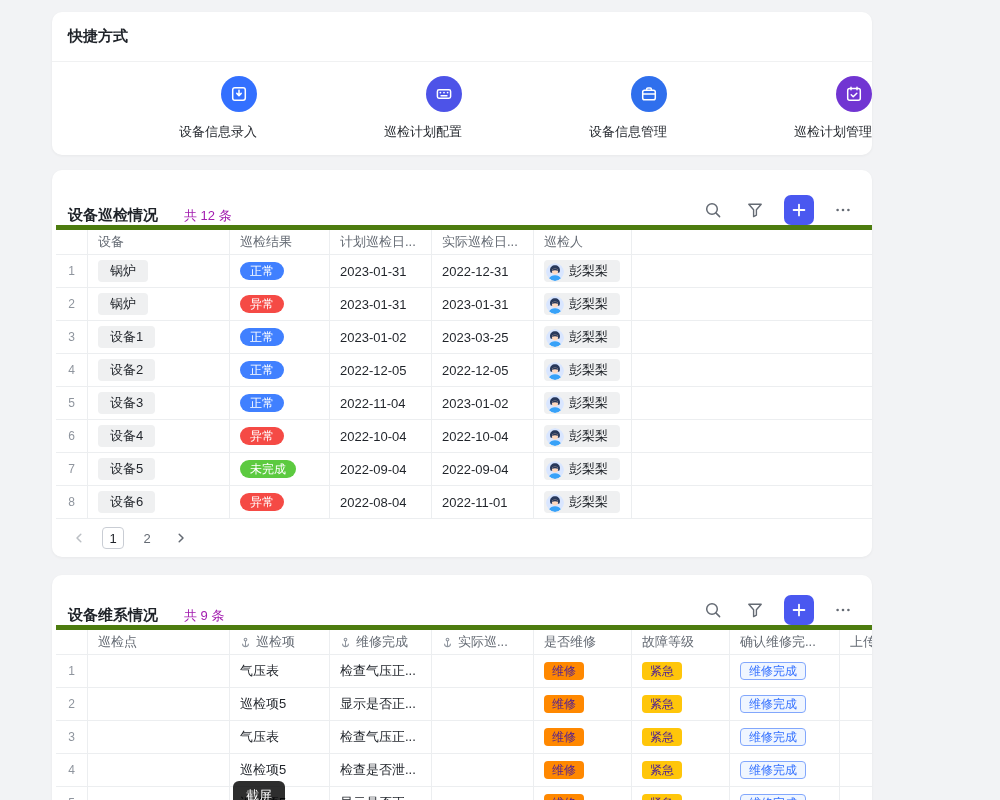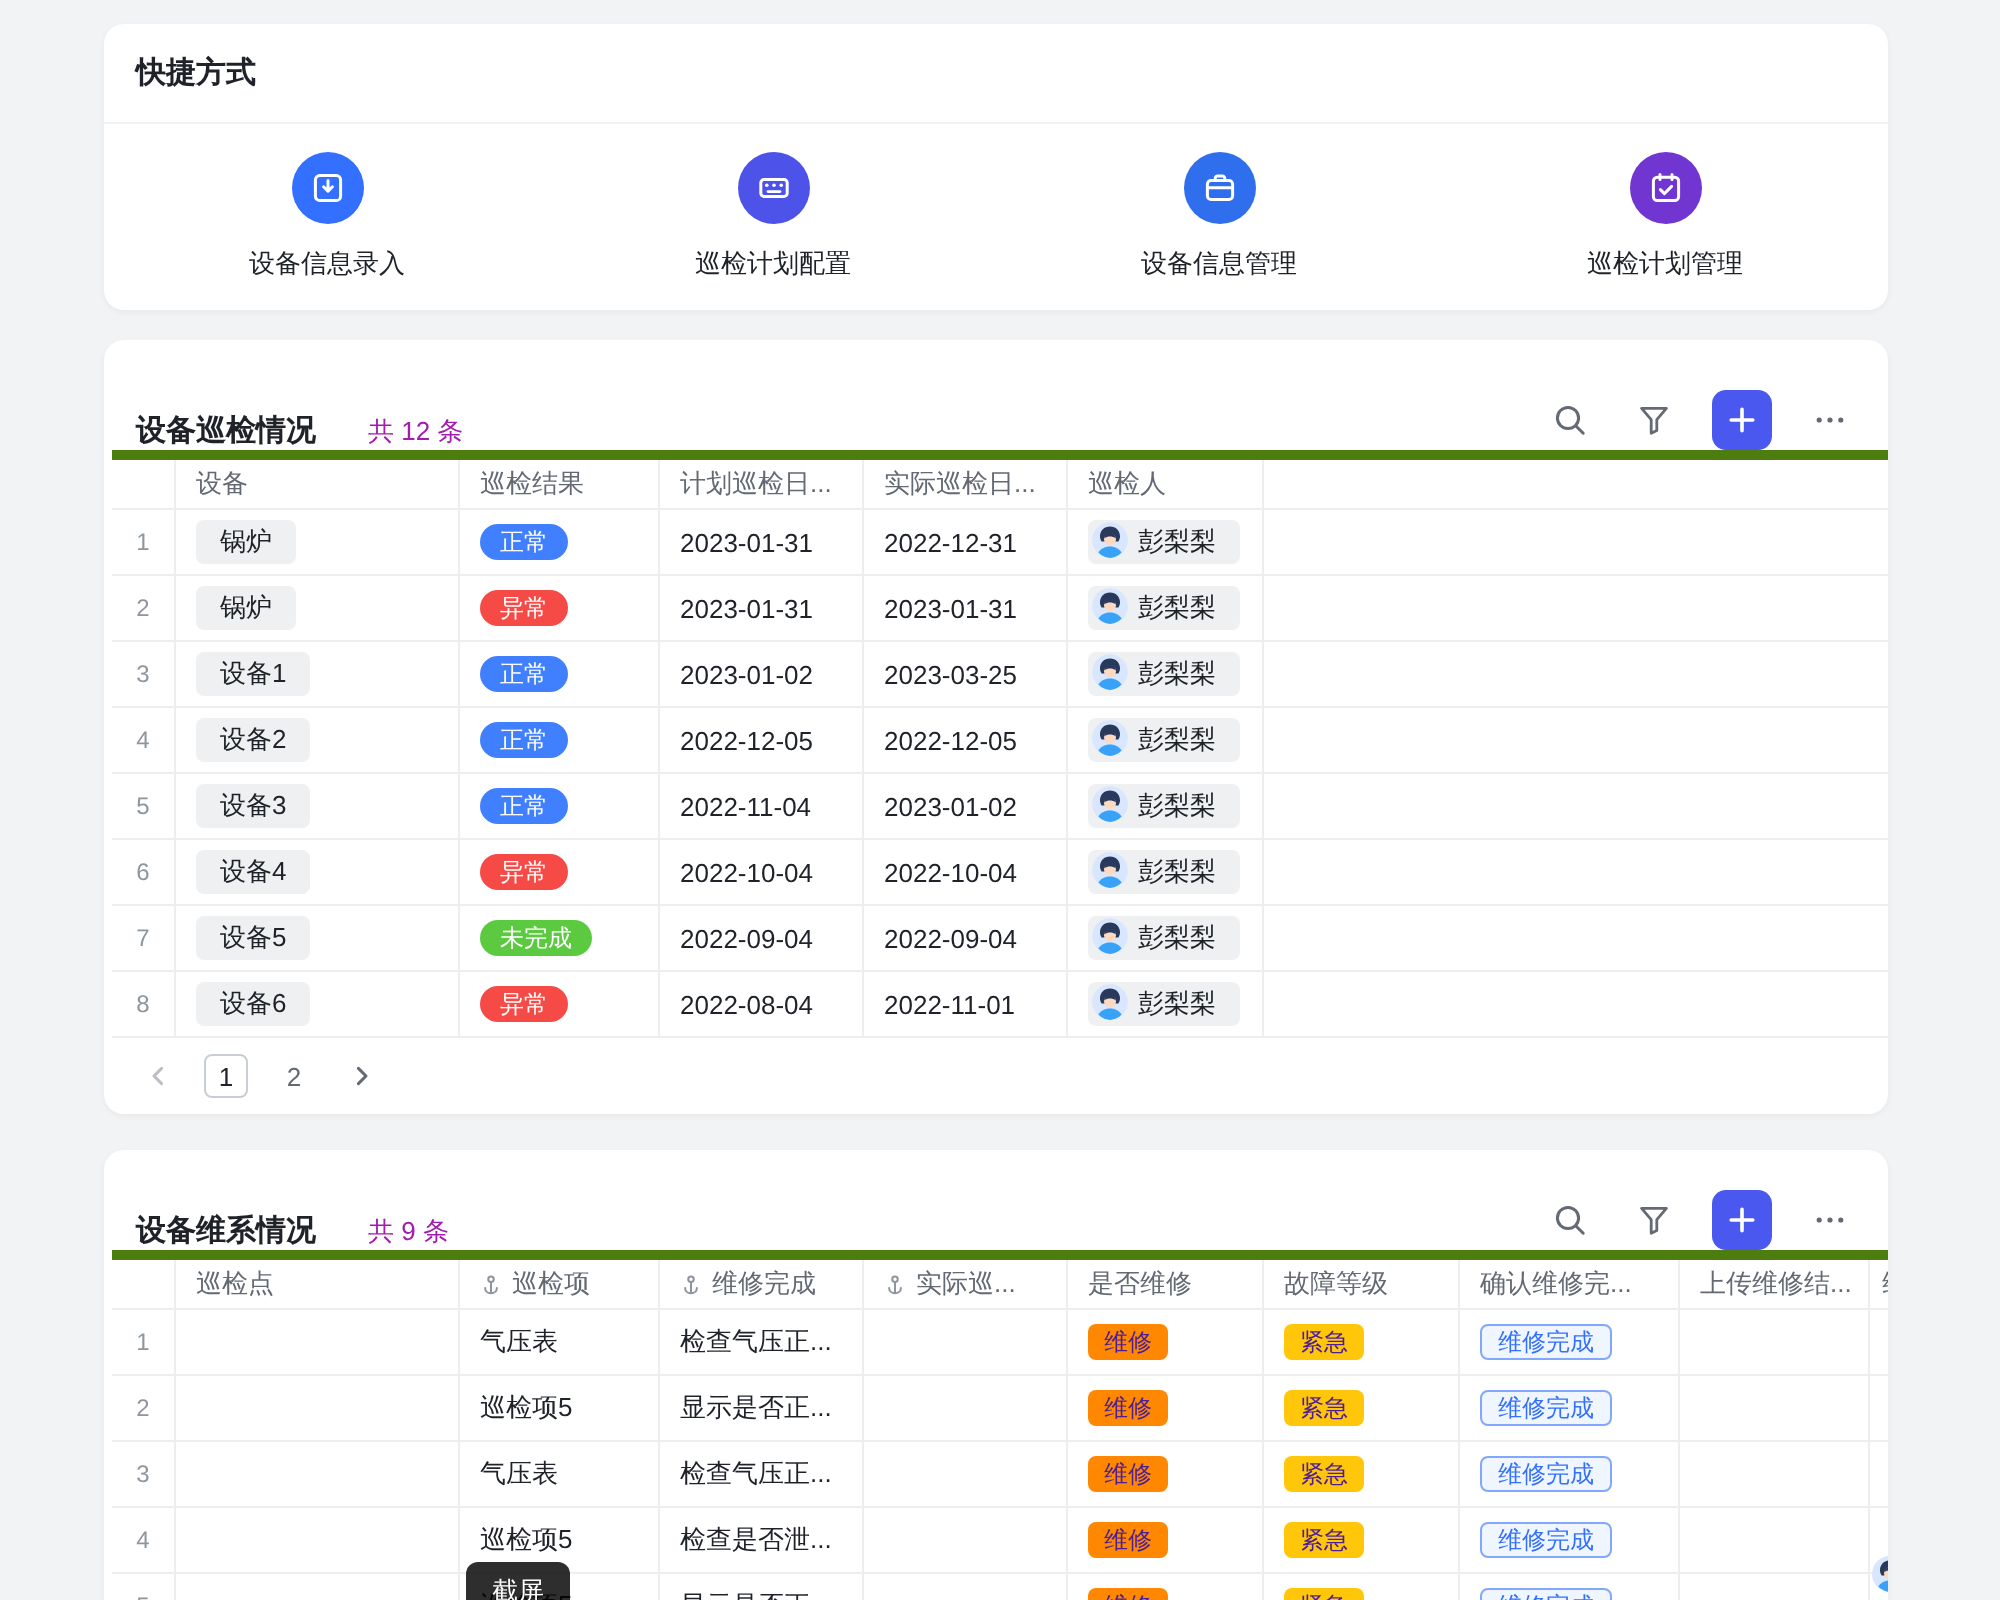--- a/index.html
+++ b/index.html
@@ -1,26 +1,26 @@
 <!DOCTYPE html>
 <html style="--page-background: #f2f3f5; --accent: #3370ff; --add-button: #4a58f0; --badge-normal: #4080ff; --badge-abnormal: #f54a45; --badge-incomplete: #5cca40; --badge-repair: #ff8800; --badge-urgent: #ffc60a; --badge-done: #3370ff;"><head>
 <meta charset="utf-8">
 <style>
 *{margin:0;padding:0;box-sizing:border-box}
 html,body{width:1000px;height:800px;overflow:hidden}
 body{background:var(--page-background,#f2f3f5);font-family:"Liberation Sans","DejaVu Sans",sans-serif;color:#1f2329;font-size:13px}
 button{font:inherit;background:none;border:none;padding:0;cursor:pointer;color:inherit}
 .page{position:relative;width:1000px;height:800px;overflow:hidden}
-.card{position:absolute;left:52px;width:892px;background:#fff;border-radius:10px;box-shadow:0 1px 3px rgba(31,35,41,.05);overflow:hidden}
+.card{position:absolute;left:52px;width:820px;background:#fff;border-radius:10px;box-shadow:0 1px 3px rgba(31,35,41,.05);overflow:hidden}
 #card-shortcuts{top:12px;height:143px}
 #card-inspection{top:170px;height:387px}
 #card-maintenance{top:575px;height:300px}
 .sc-title{height:50px;display:flex;align-items:center;padding:0 16px;font-size:15px;font-weight:700;border-bottom:1px solid #f0f1f2}
 .sc-list{display:flex;height:92px}
-.sc-item{flex:1;display:flex;flex-direction:column;align-items:center;justify-content:center;gap:11px}
+.sc-item{flex:1;display:flex;flex-direction:column;align-items:flex-end;justify-content:center;gap:11px}
 .sc-icon{width:36px;height:36px;border-radius:50%;display:flex;align-items:center;justify-content:center}
 .sc-label{font-size:13px;color:#1f2329}
 .tc-head{display:flex;align-items:flex-end;padding:0 16px}
 #card-inspection .tc-head{height:55px}
 #card-maintenance .tc-head{height:50px}
 .tc-title{font-size:15px;font-weight:700}
 .tc-count{margin-left:26px;font-size:13px;color:#a21caf}
 .tc-tools{margin-left:auto;display:flex;align-items:center;gap:16px}
 .tool-btn{width:26px;height:26px;display:flex;align-items:center;justify-content:center;border-radius:6px}
 .add-btn{width:30px;height:30px;border-radius:7px;background:var(--add-button,#4a58f0);display:flex;align-items:center;justify-content:center}
@@ -37,21 +37,21 @@
 .icol2,.mcol2{width:100px;flex:none}
 .icol3,.mcol3{width:102px;flex:none}
 .icol4,.mcol4{width:102px;flex:none}
 .icol5,.mcol5{width:98px;flex:none}
 .icol6{flex:1;border-right:none}
 .mcol6{width:98px;flex:none}
 .mcol7{width:110px;flex:none}
 .mcol8{width:95px;flex:none}
 .mcol9{flex:1;min-width:14px;border-right:none;padding:0 6px}
 .chip{background:#eff0f1;border-radius:4px;padding:1px 12px;line-height:20px;max-width:100%;overflow:hidden;white-space:nowrap;display:inline-block}
-.person-chip{display:inline-flex;align-items:flex-start;gap:5px;padding:1px 12px 1px 2px}
+.person-chip{display:inline-flex;align-items:flex-end;gap:5px;padding:1px 12px 1px 2px}
 .avatar{width:18px;height:18px;border-radius:50%;overflow:hidden;flex:none;display:flex}
 .pill{color:#fff;font-size:12px;line-height:18px;padding:0 10px;border-radius:10px}
 .pill-normal{background:var(--badge-normal,#4080ff)}
 .pill-abnormal{background:var(--badge-abnormal,#f54a45)}
 .pill-incomplete{background:var(--badge-incomplete,#5cca40)}
 .tag{color:#4c1d95;font-size:12px;line-height:18px;padding:0 8px;border-radius:4px}
 .tag-orange{background:var(--badge-repair,#ff8800)}
 .tag-yellow{background:var(--badge-urgent,#ffc60a)}
 .tag-outline{color:var(--badge-done,#3370ff);background:#f0f6ff;border:1px solid #82a7fc;line-height:16px}
 .pager{display:flex;align-items:center;gap:12px;padding:8px 0 0 16px}

